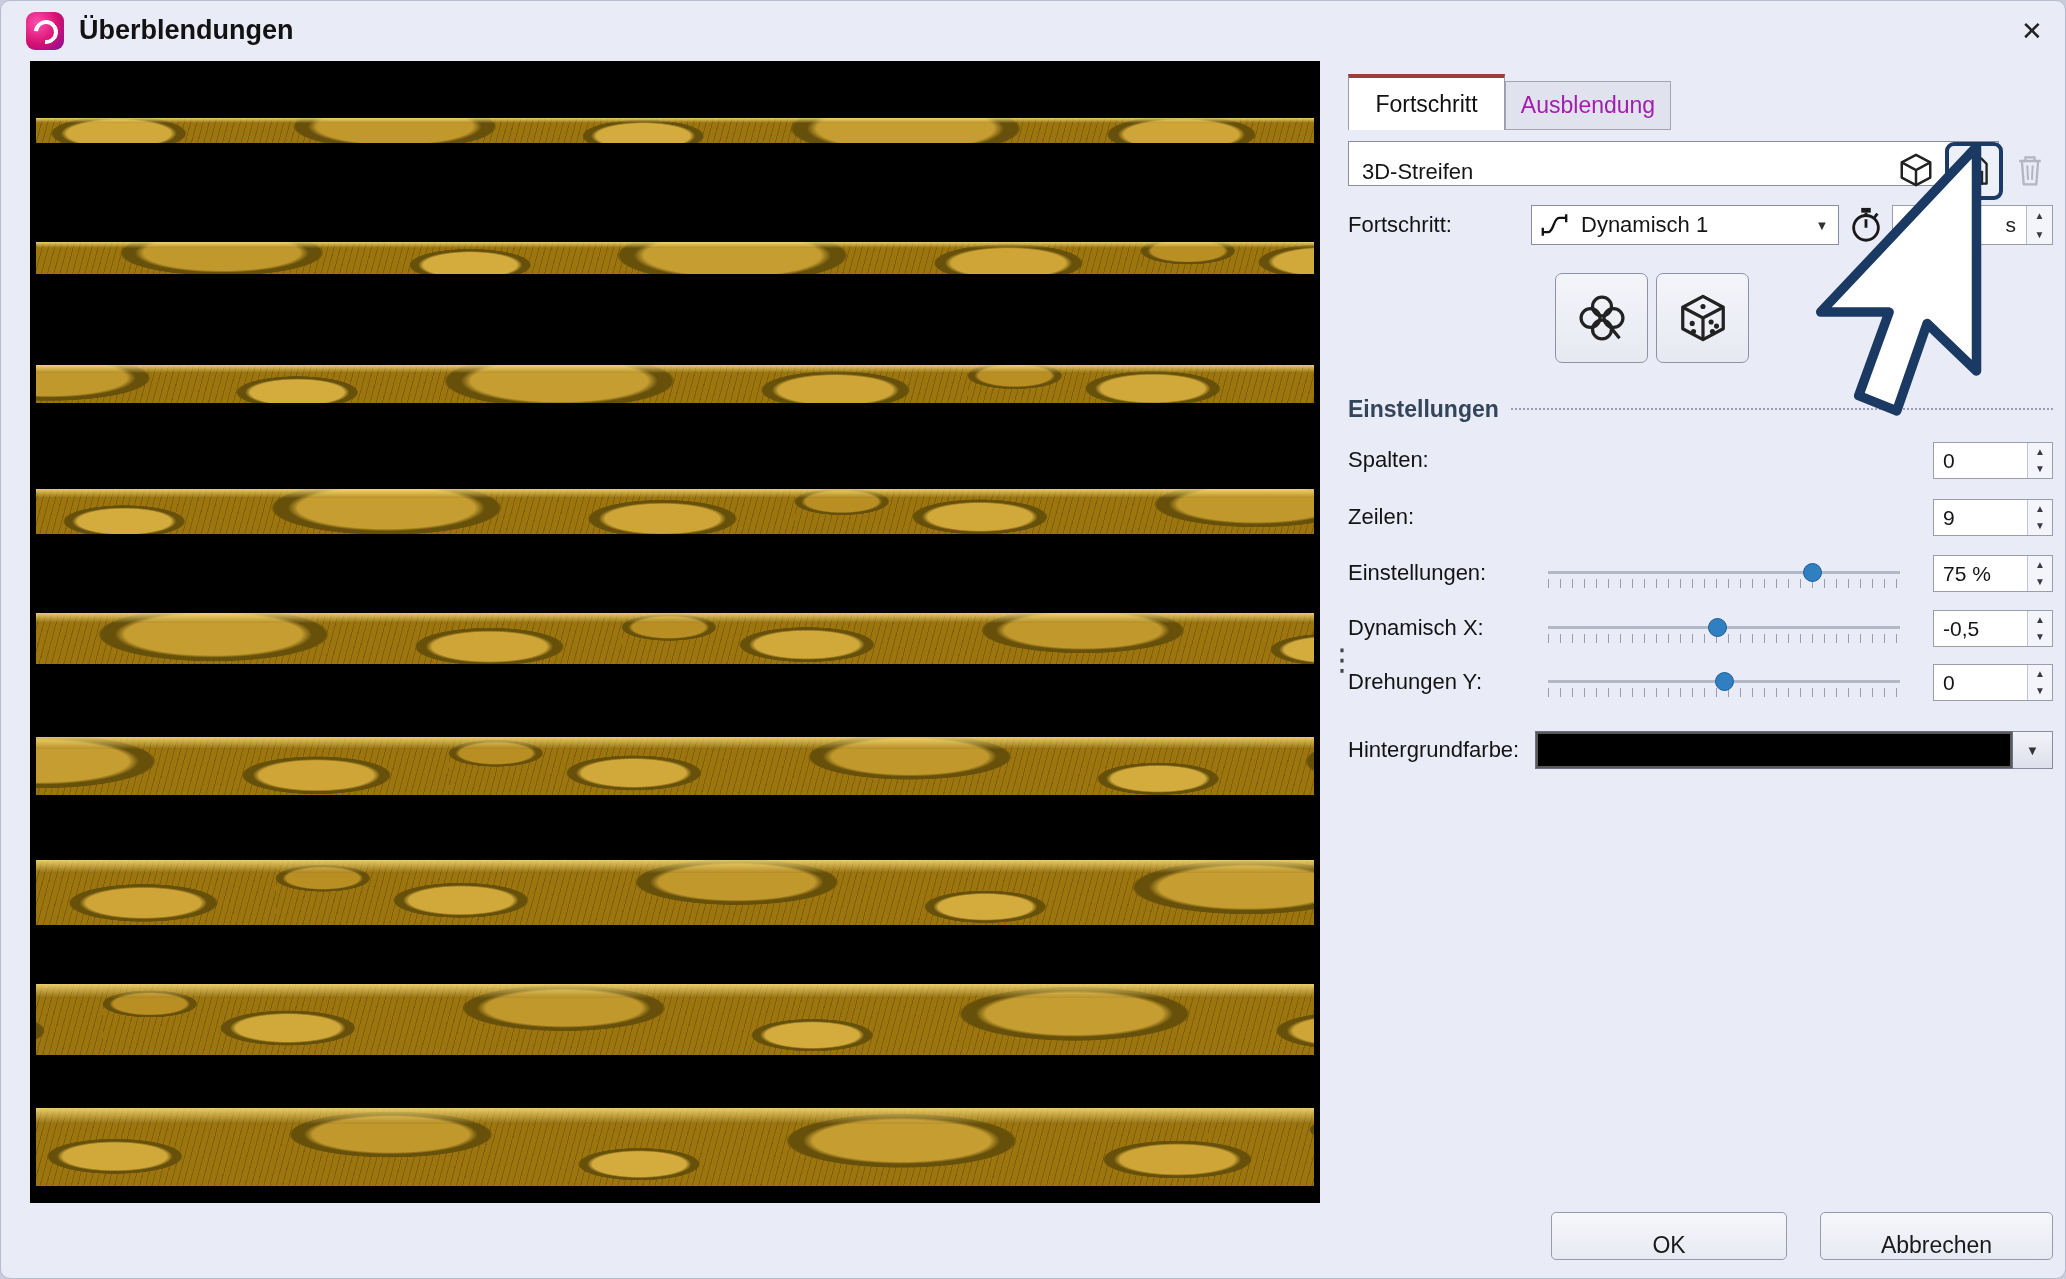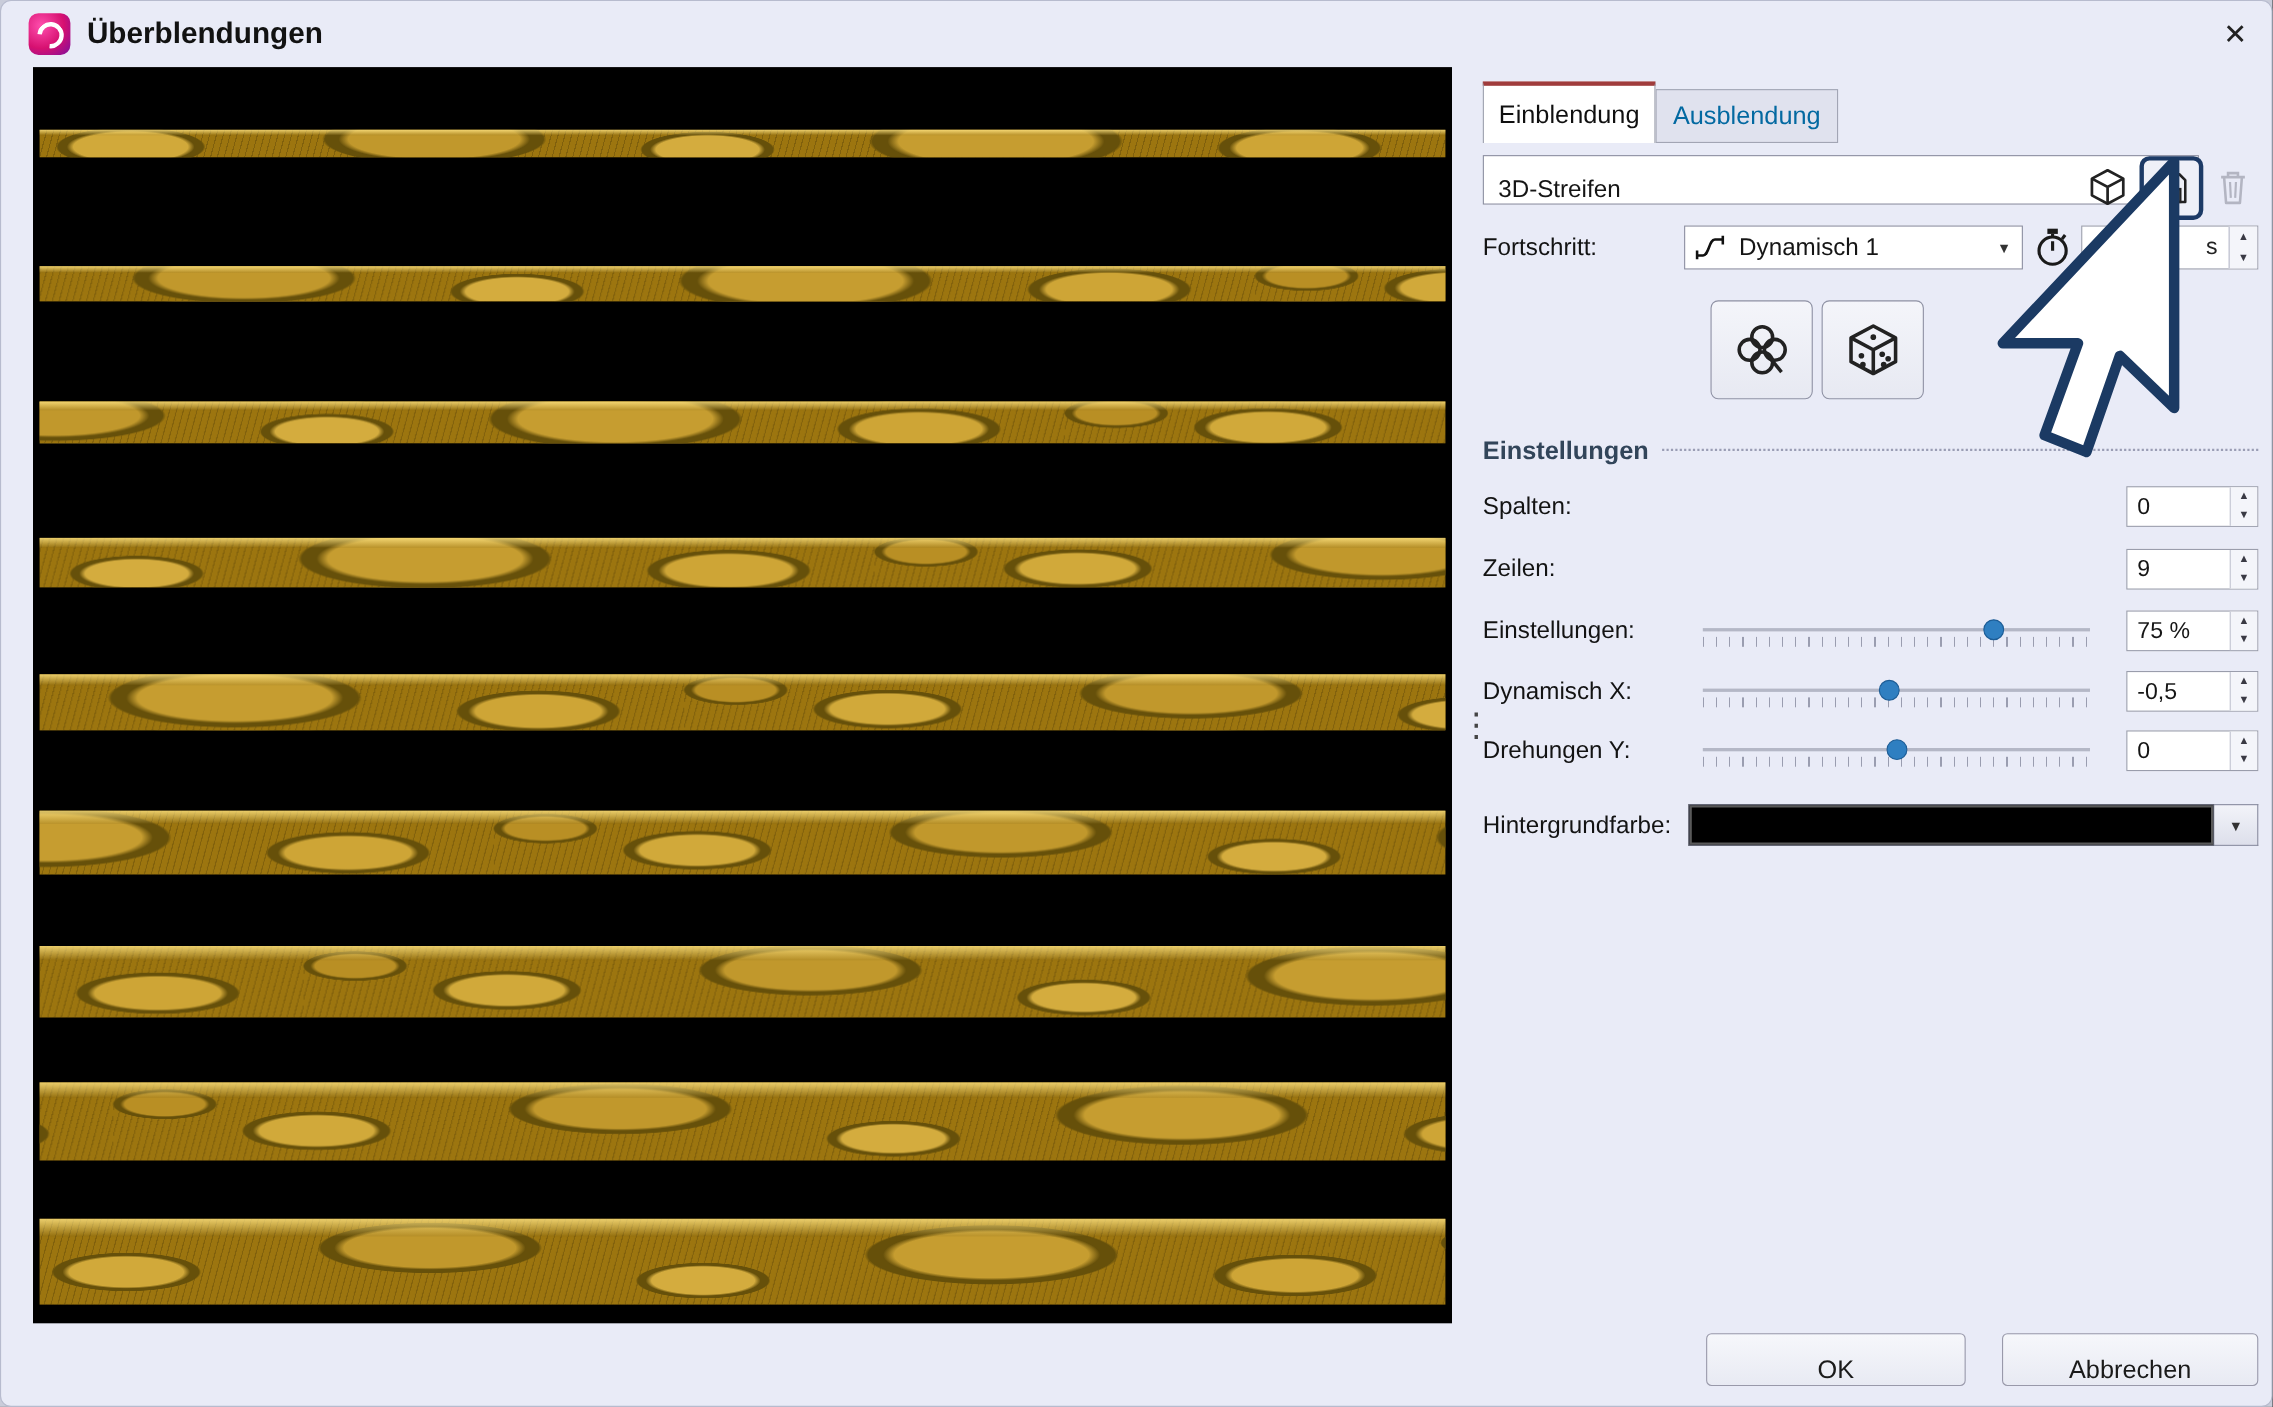--- a/index.html
+++ b/index.html
@@ -51,21 +51,21 @@
 
   .splitter { position:absolute; left:1326px; top:648px; width:18px; height:64px;
     color:#444; font-size:30px; line-height:22px; text-align:center; cursor:col-resize; }
 
   
   .tab { position:absolute; display:flex; align-items:center; justify-content:center;
     font-size:23px; cursor:pointer; }
   .tab.active { left:1347px; top:73px; width:157px; height:56px; background:#fff;
     border:1px solid #9a9dac; border-bottom:none; border-top:4px solid #a03c3c; color:#101010; z-index:2; }
   .tab.inactive { left:1504px; top:80px; width:166px; height:49px; background:#e0e2ee;
-    border:1px solid #a2a5b4; color:#0369a1; }
+    border:1px solid #a2a5b4; color:#a21caf; }
 
   
   .combo { position:absolute; background:#fff; border:1px solid #8a8da0; display:flex; align-items:center; cursor:pointer; }
   .combo .ctext { padding-left:13px; font-size:22px; color:#151515; flex:1; white-space:nowrap; overflow:hidden; }
   .combo .arrow { width:32px; text-align:center; font-size:13px; color:#333; }
   .transition-combo { left:1347px; top:140px; width:651px; height:45px;align-items:flex-end; }
   .curve-combo { left:1530px; top:204px; width:308px; height:40px; }
   .curve-combo .cicon { margin-left:9px; display:flex; }
 
   .icon-btn-flat { position:absolute; width:42px; height:42px; display:flex; align-items:center; justify-content:center; cursor:pointer; }
@@ -155,21 +155,21 @@
       <div class="stripe" style="top: 799px; height: 65px; background-position: -1038px 0px;"></div>
       <div class="stripe" style="top: 923px; height: 71px; background-position: -1211px 0px;"></div>
       <div class="stripe" style="top: 1047px; height: 78px; background-position: -1384px 0px;"></div>
     </div>
 
   <div class="splitter">
     <span>⋮</span>
   </div>
 
   <div class="tab active">
-    <span>Einblendung</span>
+    <span>Fortschritt</span>
   </div>
   <div class="tab inactive">
     <span>Ausblendung</span>
   </div>
 
   <div class="combo transition-combo">
     <span class="ctext">3D-Streifen</span>
     <span class="arrow">▼</span>
   </div>
 

